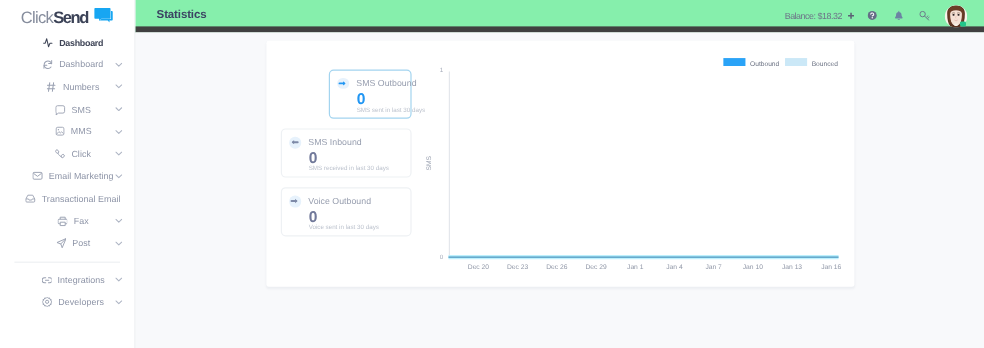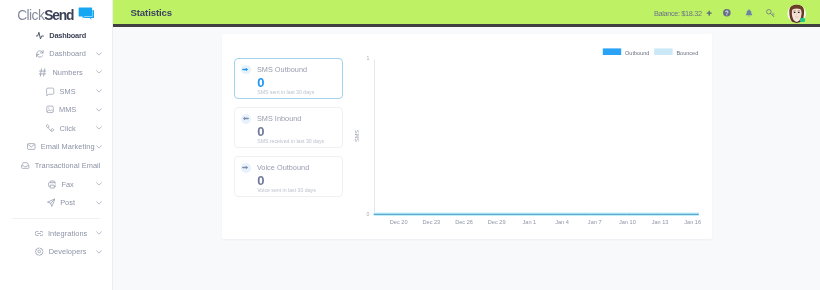--- a/index.html
+++ b/index.html
@@ -31,21 +31,21 @@
   .nav-ico svg { display:block; }
   .nav-label { margin-left:4.9px; font-size:7.4px; color:#8c93a6; white-space:nowrap; letter-spacing:0.06px; }
   .nav-item.active .nav-label { color:#3f4557; font-weight:700; letter-spacing:-0.22px; }
   .nav-chev { position:absolute; left:96px; top:50%; margin-top:-2px; line-height:0; font-size:0; }
   .nav-chev svg { display:block; }
   .nav-sep { height:1px; background:#eef0f3; margin:6.1px 11.6px 4.7px 12px; }
 
   
   #header {
     position:absolute; left:113px; top:0; width:707px; height:27px;
-    background:#bef264; border-bottom:3px solid #404040;
+    background:#86efac; border-bottom:5px solid #404040;
   }
   #page-title {
     position:absolute; left:17.5px; top:7.8px; font-size:9.6px; font-weight:700;
     color:#3c4363; letter-spacing:-0.11px; line-height:1;
   }
   .hdr-right { position:absolute; left:0; top:0; right:0; height:26px; }
   .balance { position:absolute; left:540.9px; top:10.0px; font-size:7.4px; color:#6d7488; white-space:nowrap; letter-spacing:-0.38px; line-height:1; }
   .hdr-plus { position:absolute; left:593.3px; top:10.0px; line-height:0; cursor:pointer; }
   .hdr-ico { position:absolute; display:flex; align-items:center; justify-content:center; cursor:pointer; line-height:0; }
   .hdr-ico svg { display:block; }
@@ -55,21 +55,21 @@
   
   #content { position:absolute; left:113px; top:27px; width:707px; height:263px; background:#f8f9fb; }
   #panel {
     position:absolute; left:109px; top:7px; width:490px; height:205px;
     background:#fff; border-radius:2px; box-shadow:0 1px 2px rgba(25,35,70,0.05);
   }
 
   
   .cards { position:absolute; left:11.6px; top:23.6px; width:109px; }
   .card { position:relative; height:41.4px; border:1px solid #eef1f4; border-radius:4px; background:#fff; margin-bottom:7.7px; }
-  .card.sel { border-color:#a3d4ef; }
+  .card.sel { border-color:#a3d4ef;margin-left:40px; }
   .card-head { position:absolute; left:6.4px; top:6.3px; display:flex; align-items:center; }
   .card-ico { width:9.6px; height:9.6px; border-radius:50%; background:#e7f2fc; display:flex; align-items:center; justify-content:center; }
   .card-title { margin-left:6.3px; font-size:7.3px; color:#969dae; white-space:nowrap; letter-spacing:0.03px; }
   .card-value { position:absolute; left:22.6px; top:17.1px; font-size:13px; font-weight:700; color:#71799a; line-height:1; }
   .card.sel .card-value { color:#2196f3; }
   .card-sub { position:absolute; left:22.6px; top:30.2px; font-size:5.2px; color:#bcc2cd; white-space:nowrap; }
 
   
   .chart { position:absolute; left:0; top:0; width:490px; height:206px; }
 </style>

